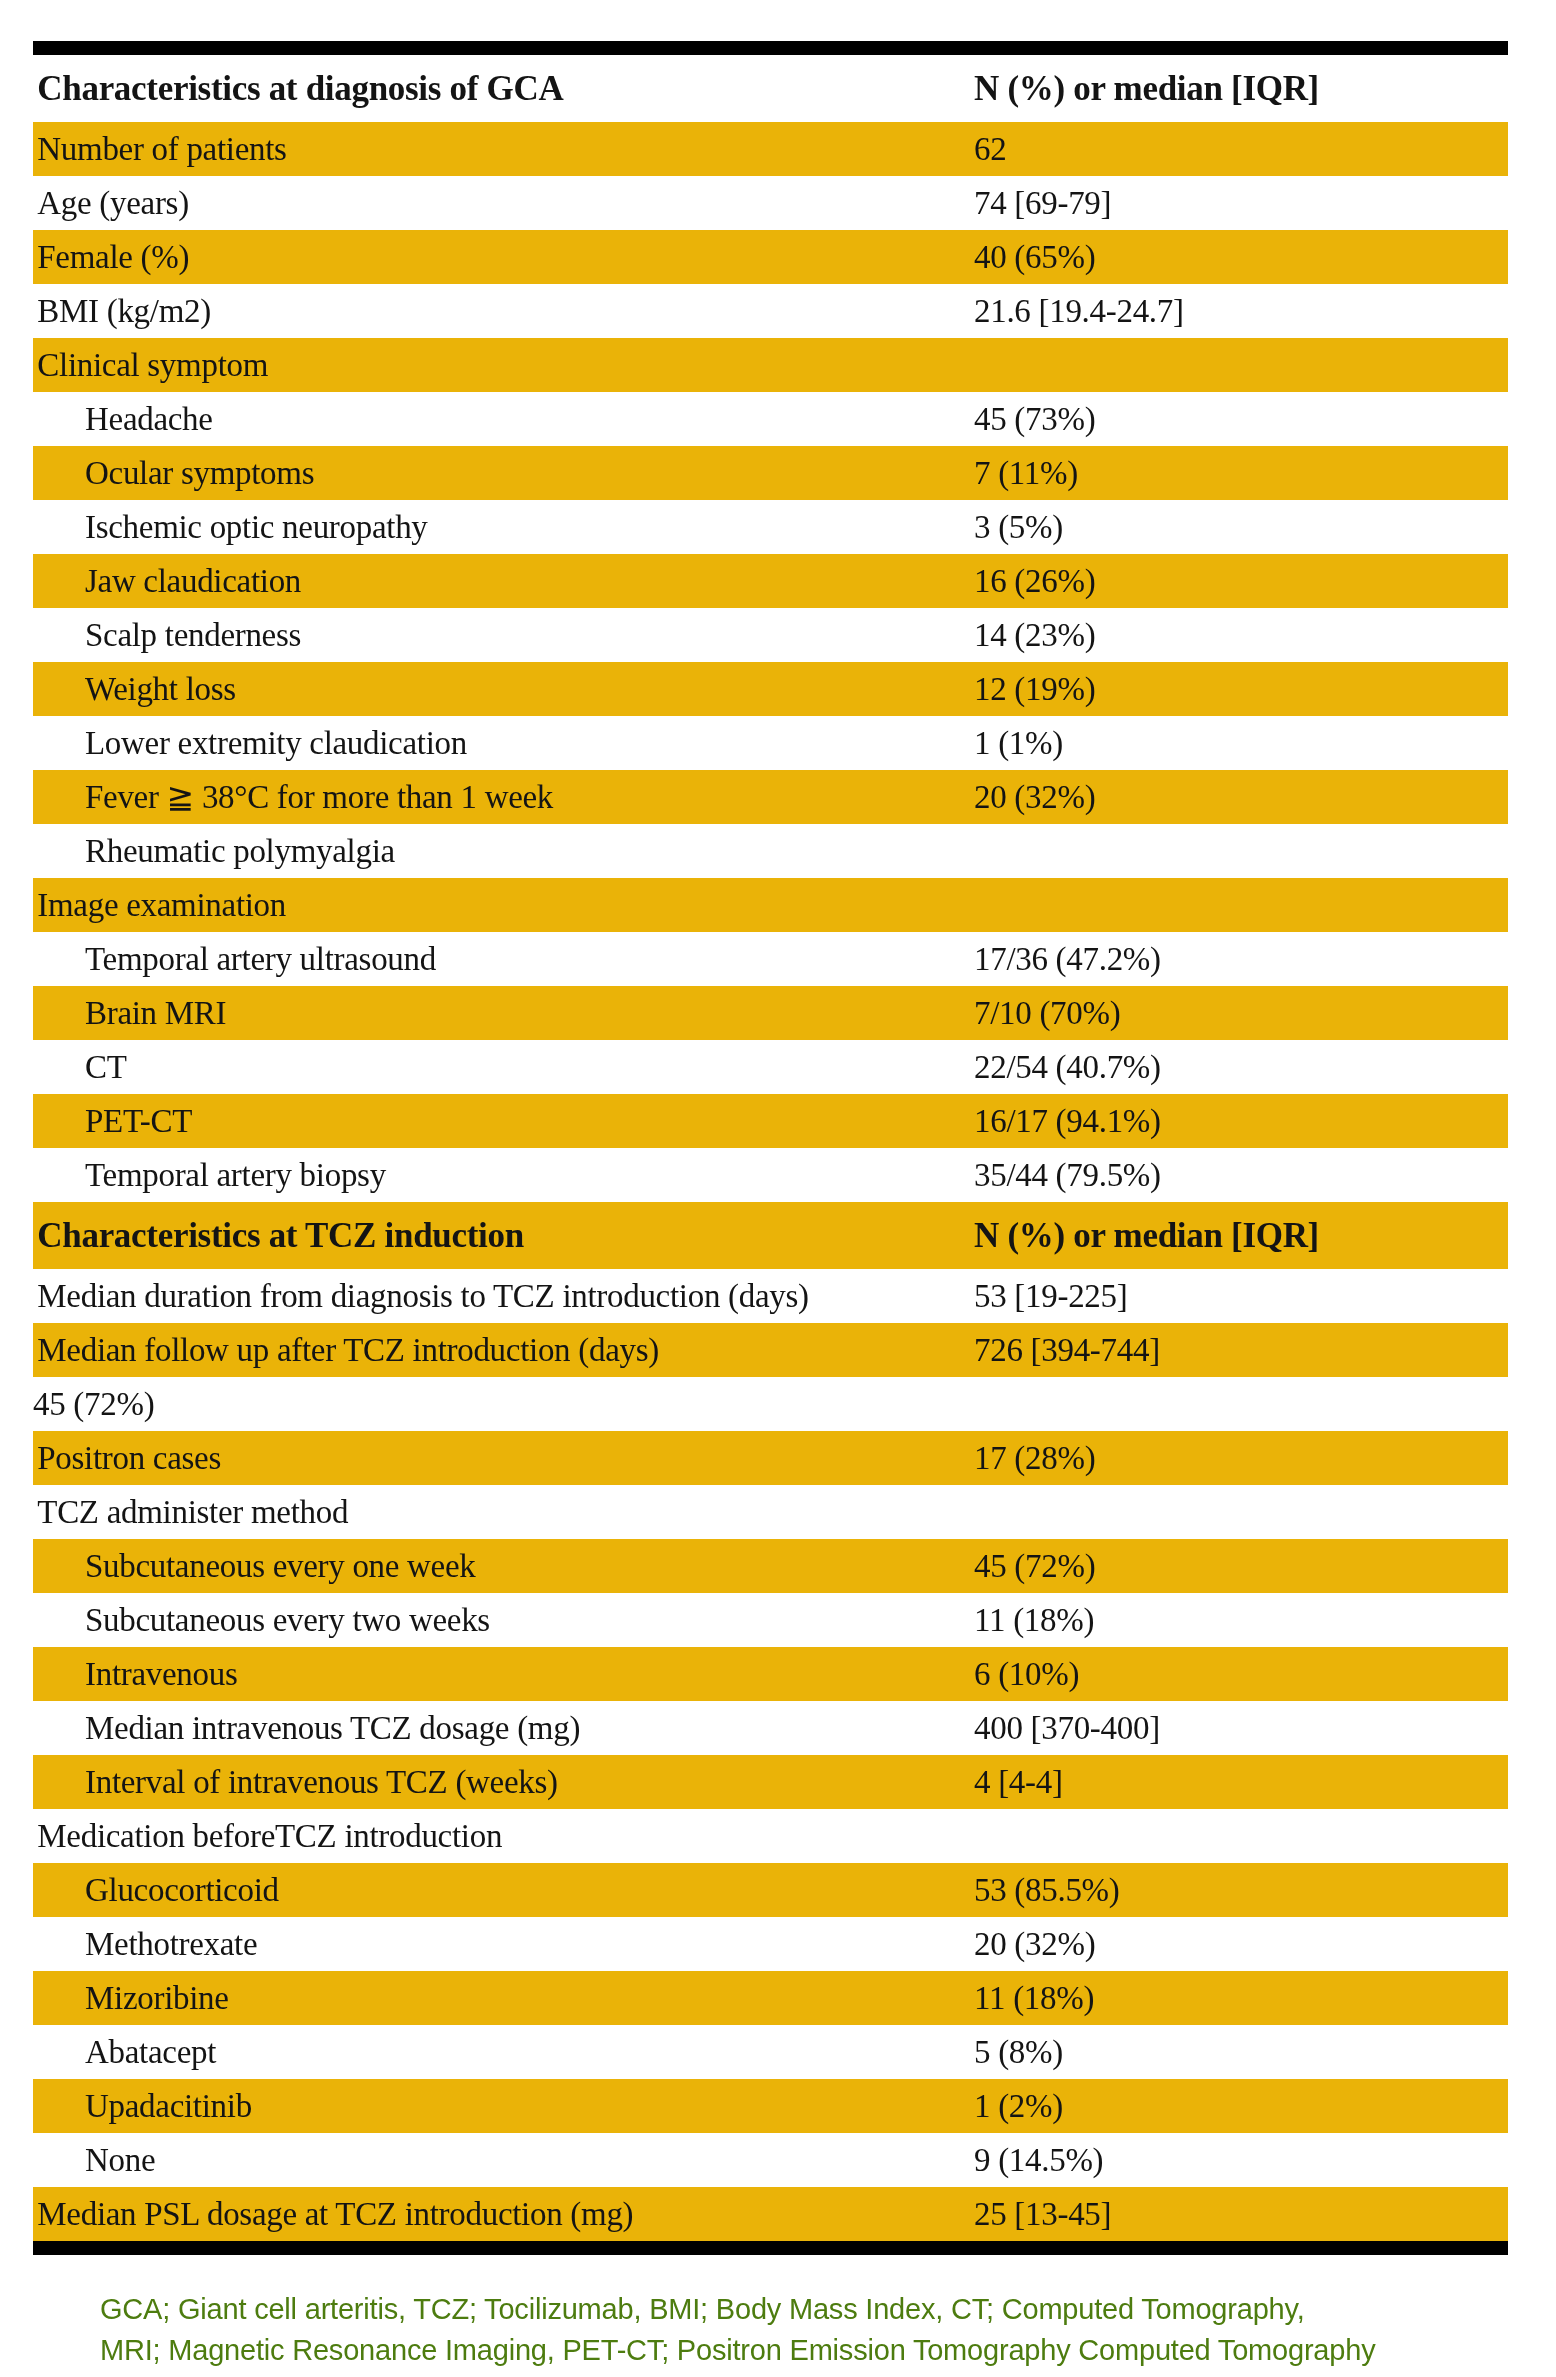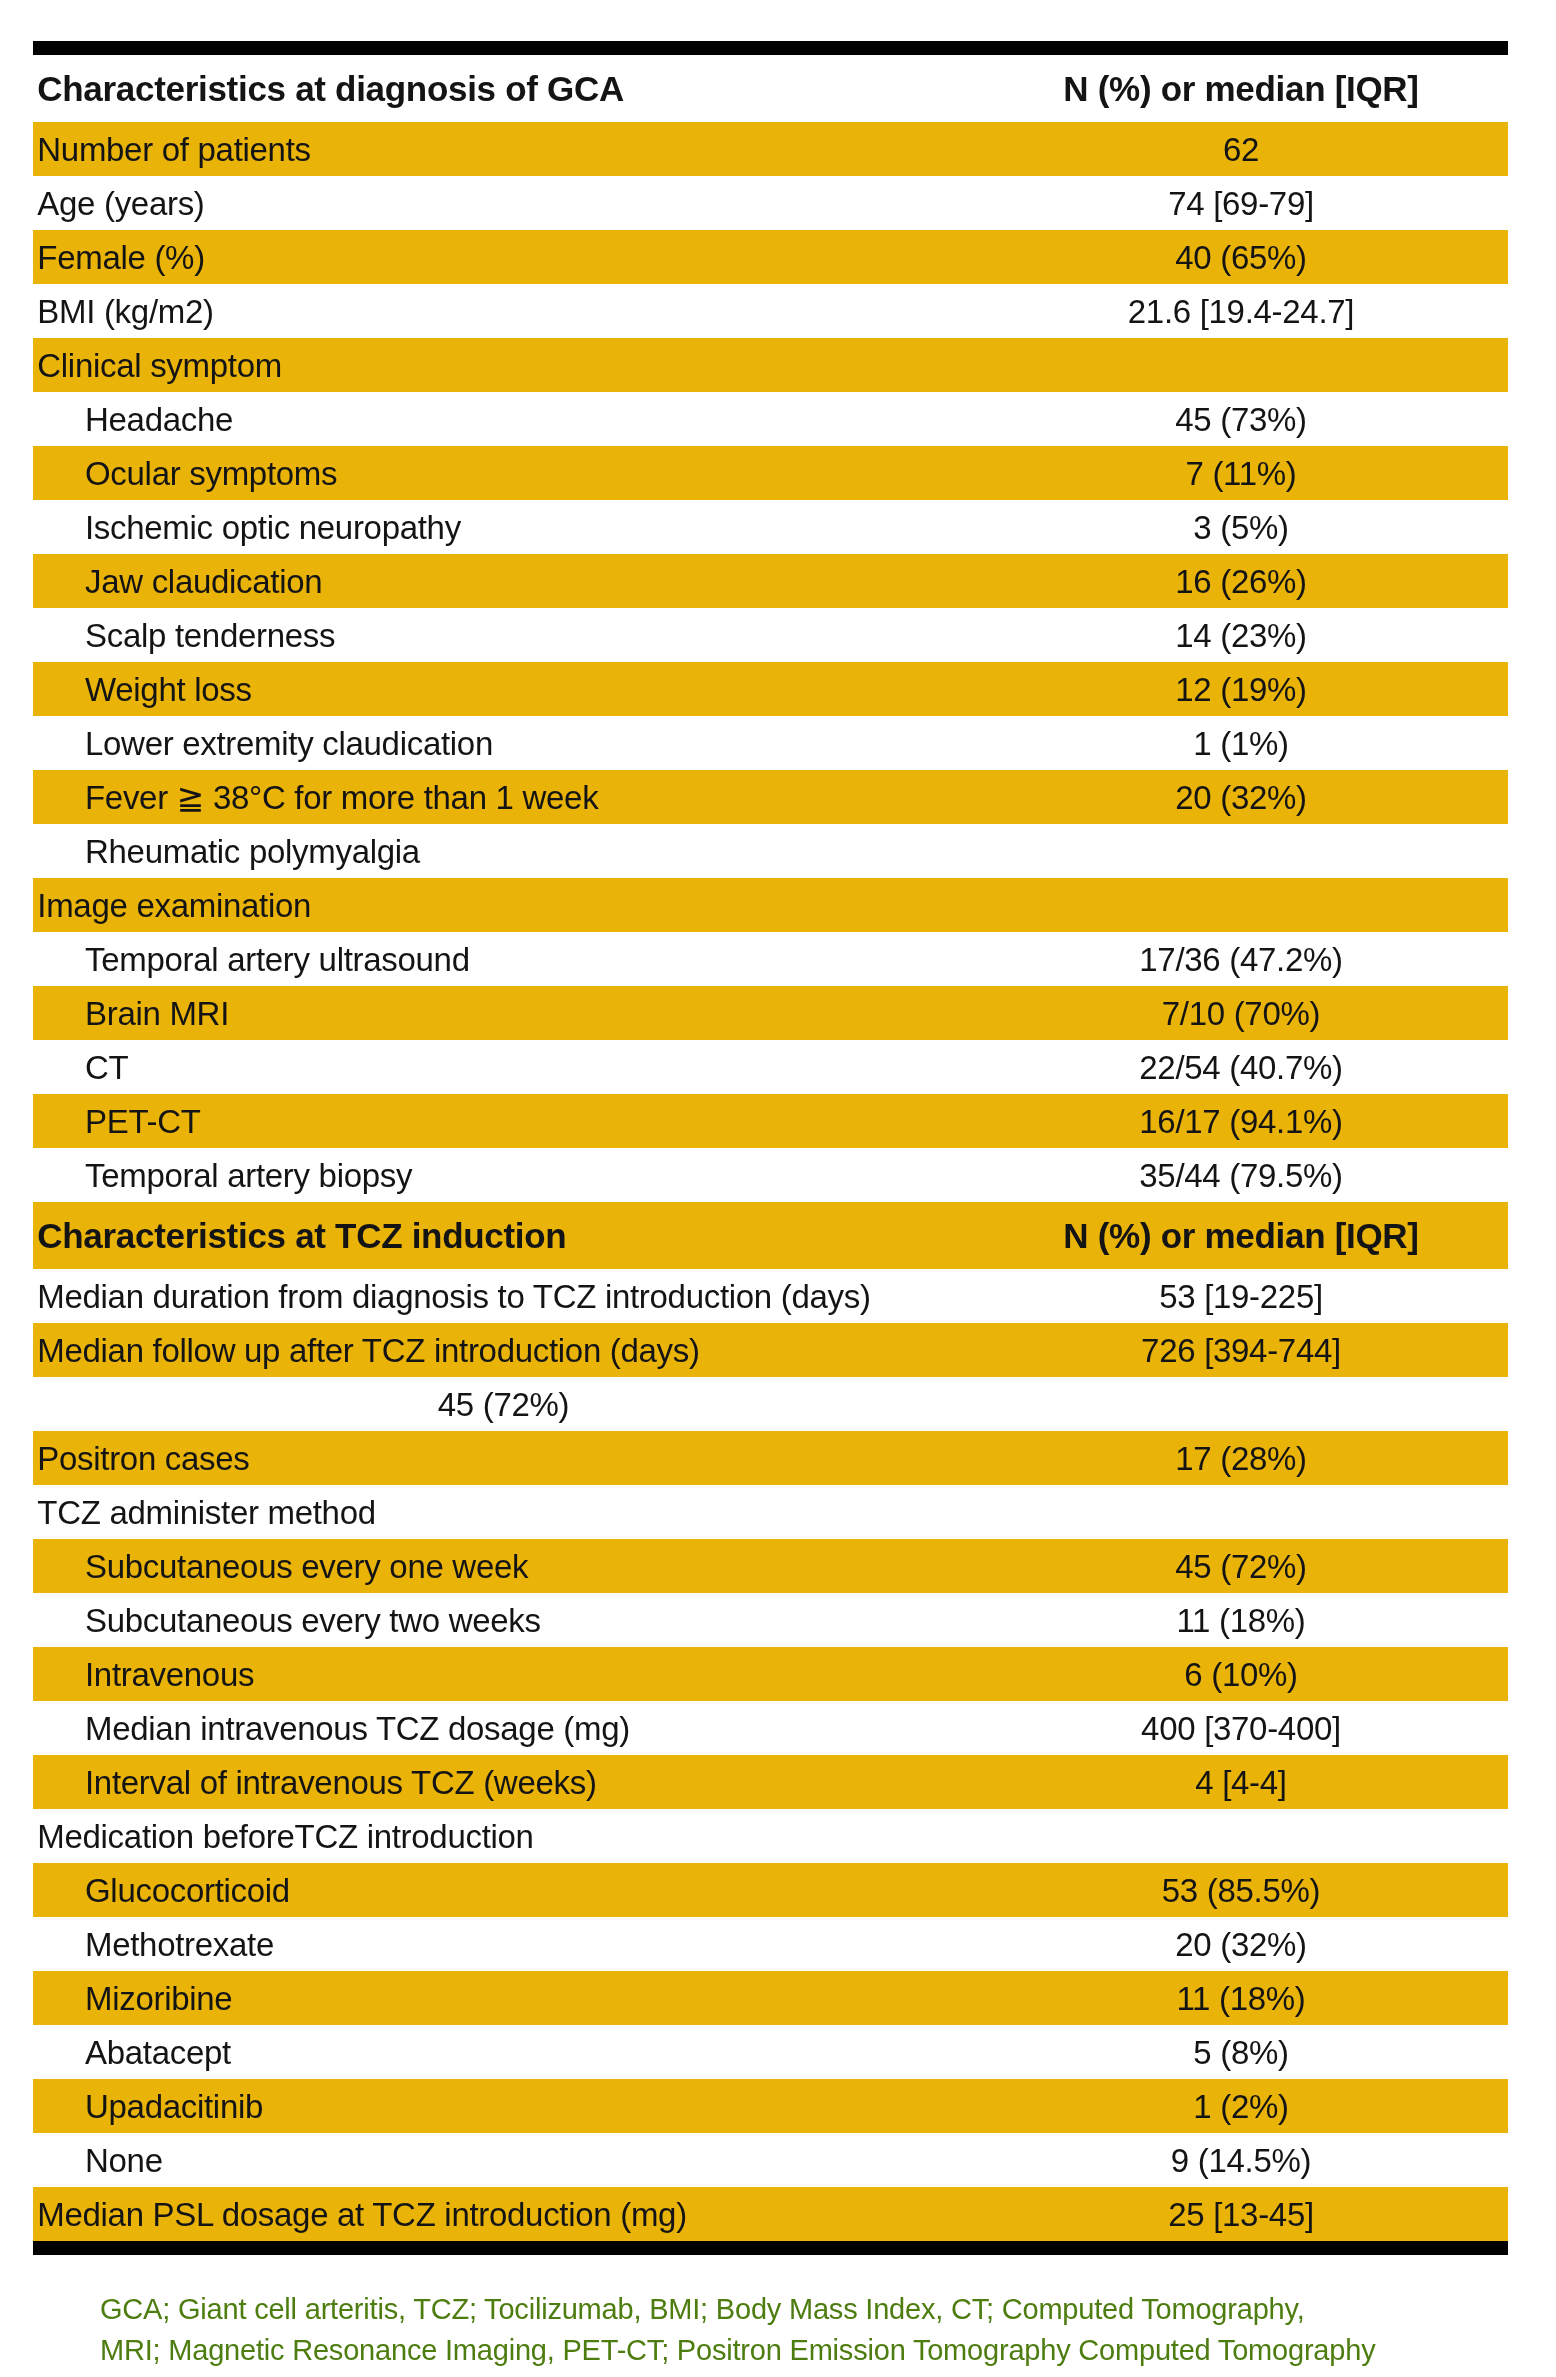--- a/index.html
+++ b/index.html
@@ -24,31 +24,32 @@
     background: #000000;
   }
   .row {
     display: grid;
     grid-template-columns: 941px 1fr;
     align-items: center;
     height: 54px;
     font-size: 33px;
     letter-spacing: -0.3px;
     line-height: 1;
+    font-family: Liberation Serif, serif;
   }
   .row.header {
     height: 67px;
     font-weight: bold;
     font-size: 35px;
   }
   .row.shaded { background: #eab308; }
   .cell { white-space: nowrap; overflow: visible; }
   .cell.label { padding-left: 4.3px; }
   .row.indent .cell.label { padding-left: 52px; }
-  .cell.value { padding-left: 0; text-align: center; }
+  .cell.value { padding-left: 0; }
   .footnote {
     position: absolute;
     left: 100px;
     top: 2289px;
     font-size: 29px;
     line-height: 41px;
     letter-spacing: -0.2px;
     color: #4d7c0f;
   }
 </style>

